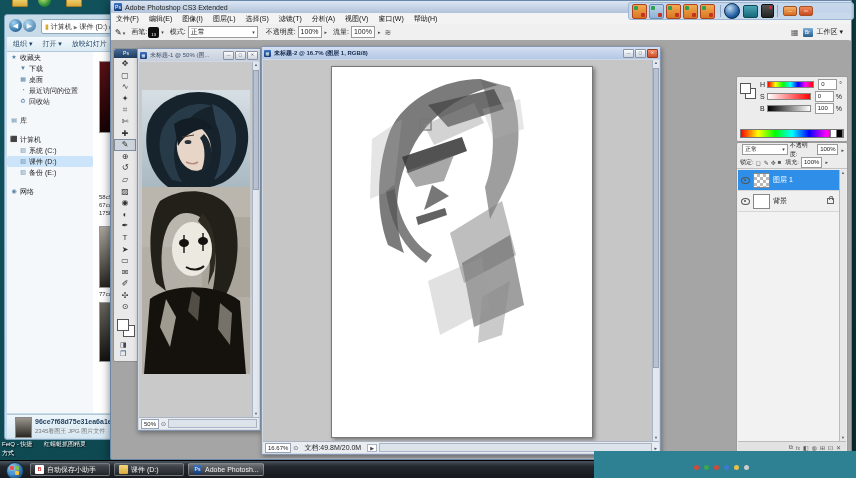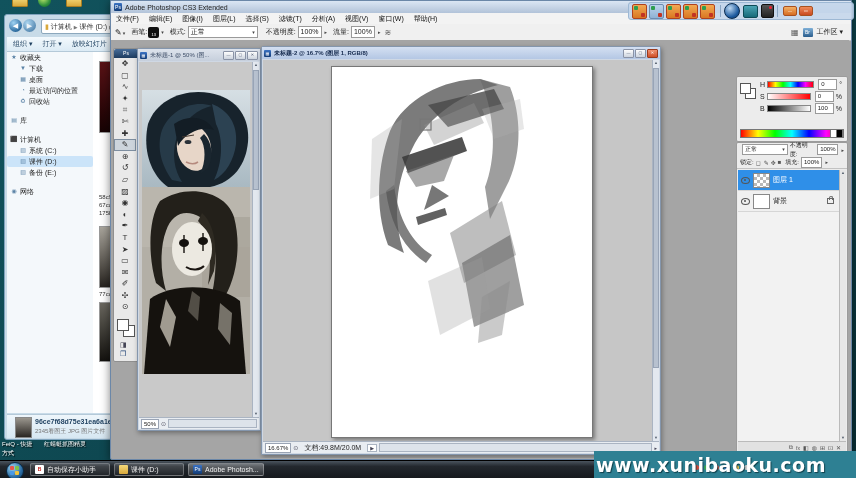--- a/index.html
+++ b/index.html
@@ -502,16 +502,15 @@
     </div>
   </div>
 
   <div id="wmband" class="abs">
     <i class="traydot" style="left:100px;background:#d04a3a;"></i>
     <i class="traydot" style="left:110px;background:#3aa655;"></i>
     <i class="traydot" style="left:120px;background:#d04a3a;"></i>
     <i class="traydot" style="left:130px;background:#3a7bd0;"></i>
     <i class="traydot" style="left:140px;background:#e8c04a;"></i>
     <i class="traydot" style="left:150px;background:#cccccc;"></i>
-    <div id="wmtext">www.xunibaoku.com</div>
   </div>
 
 </div>
 
 </body></html>

